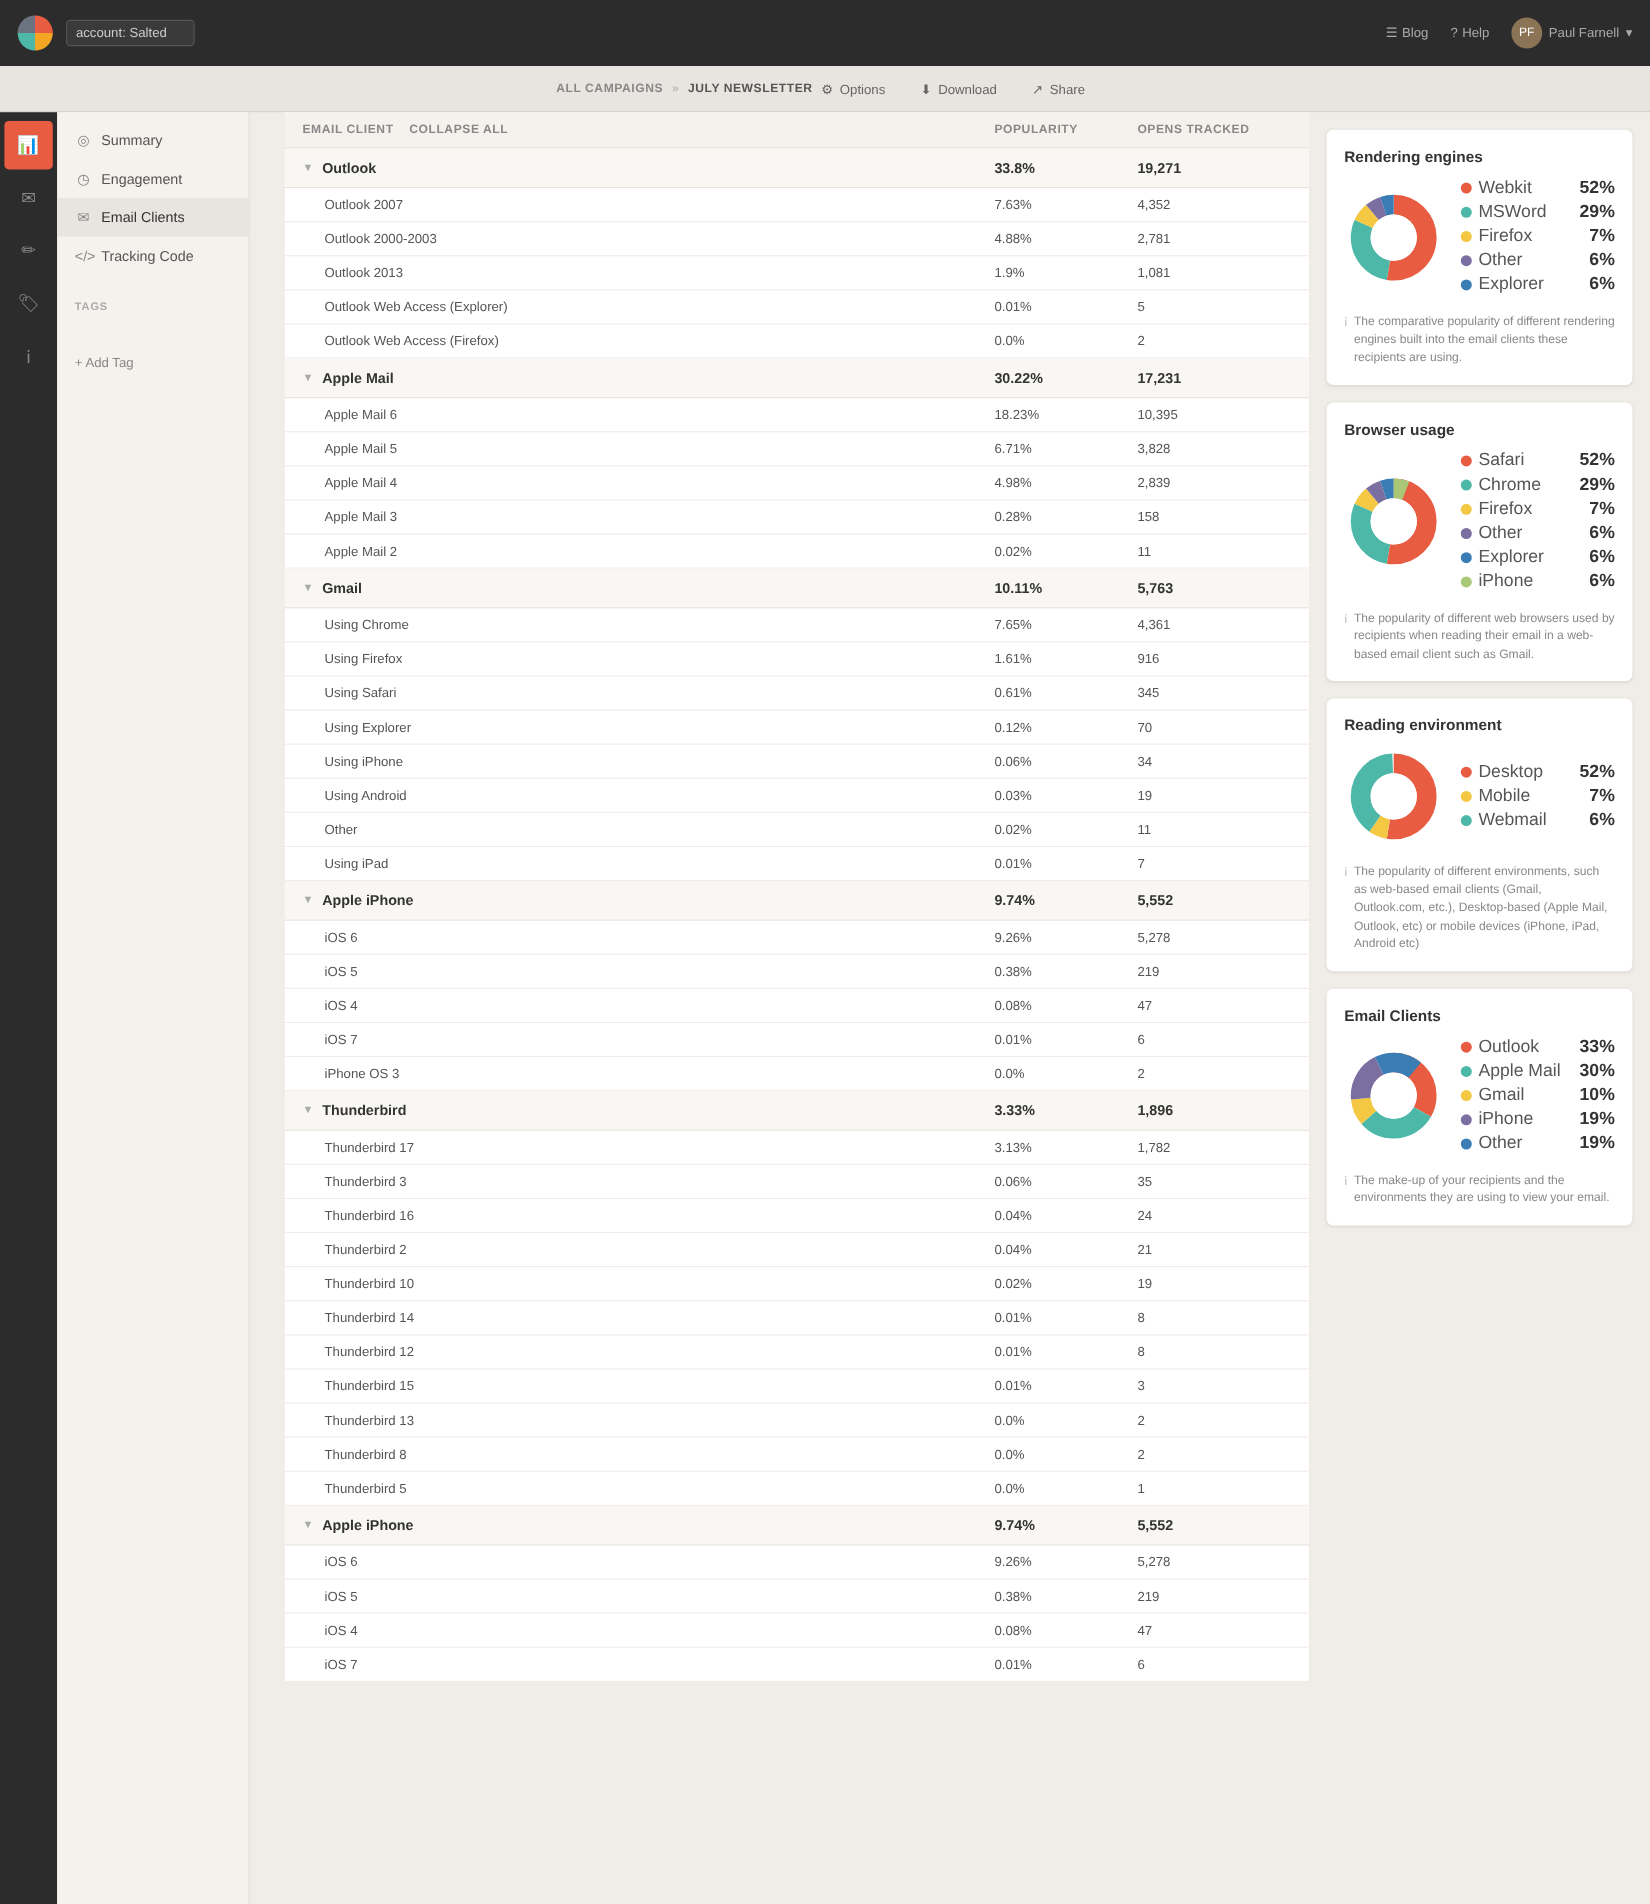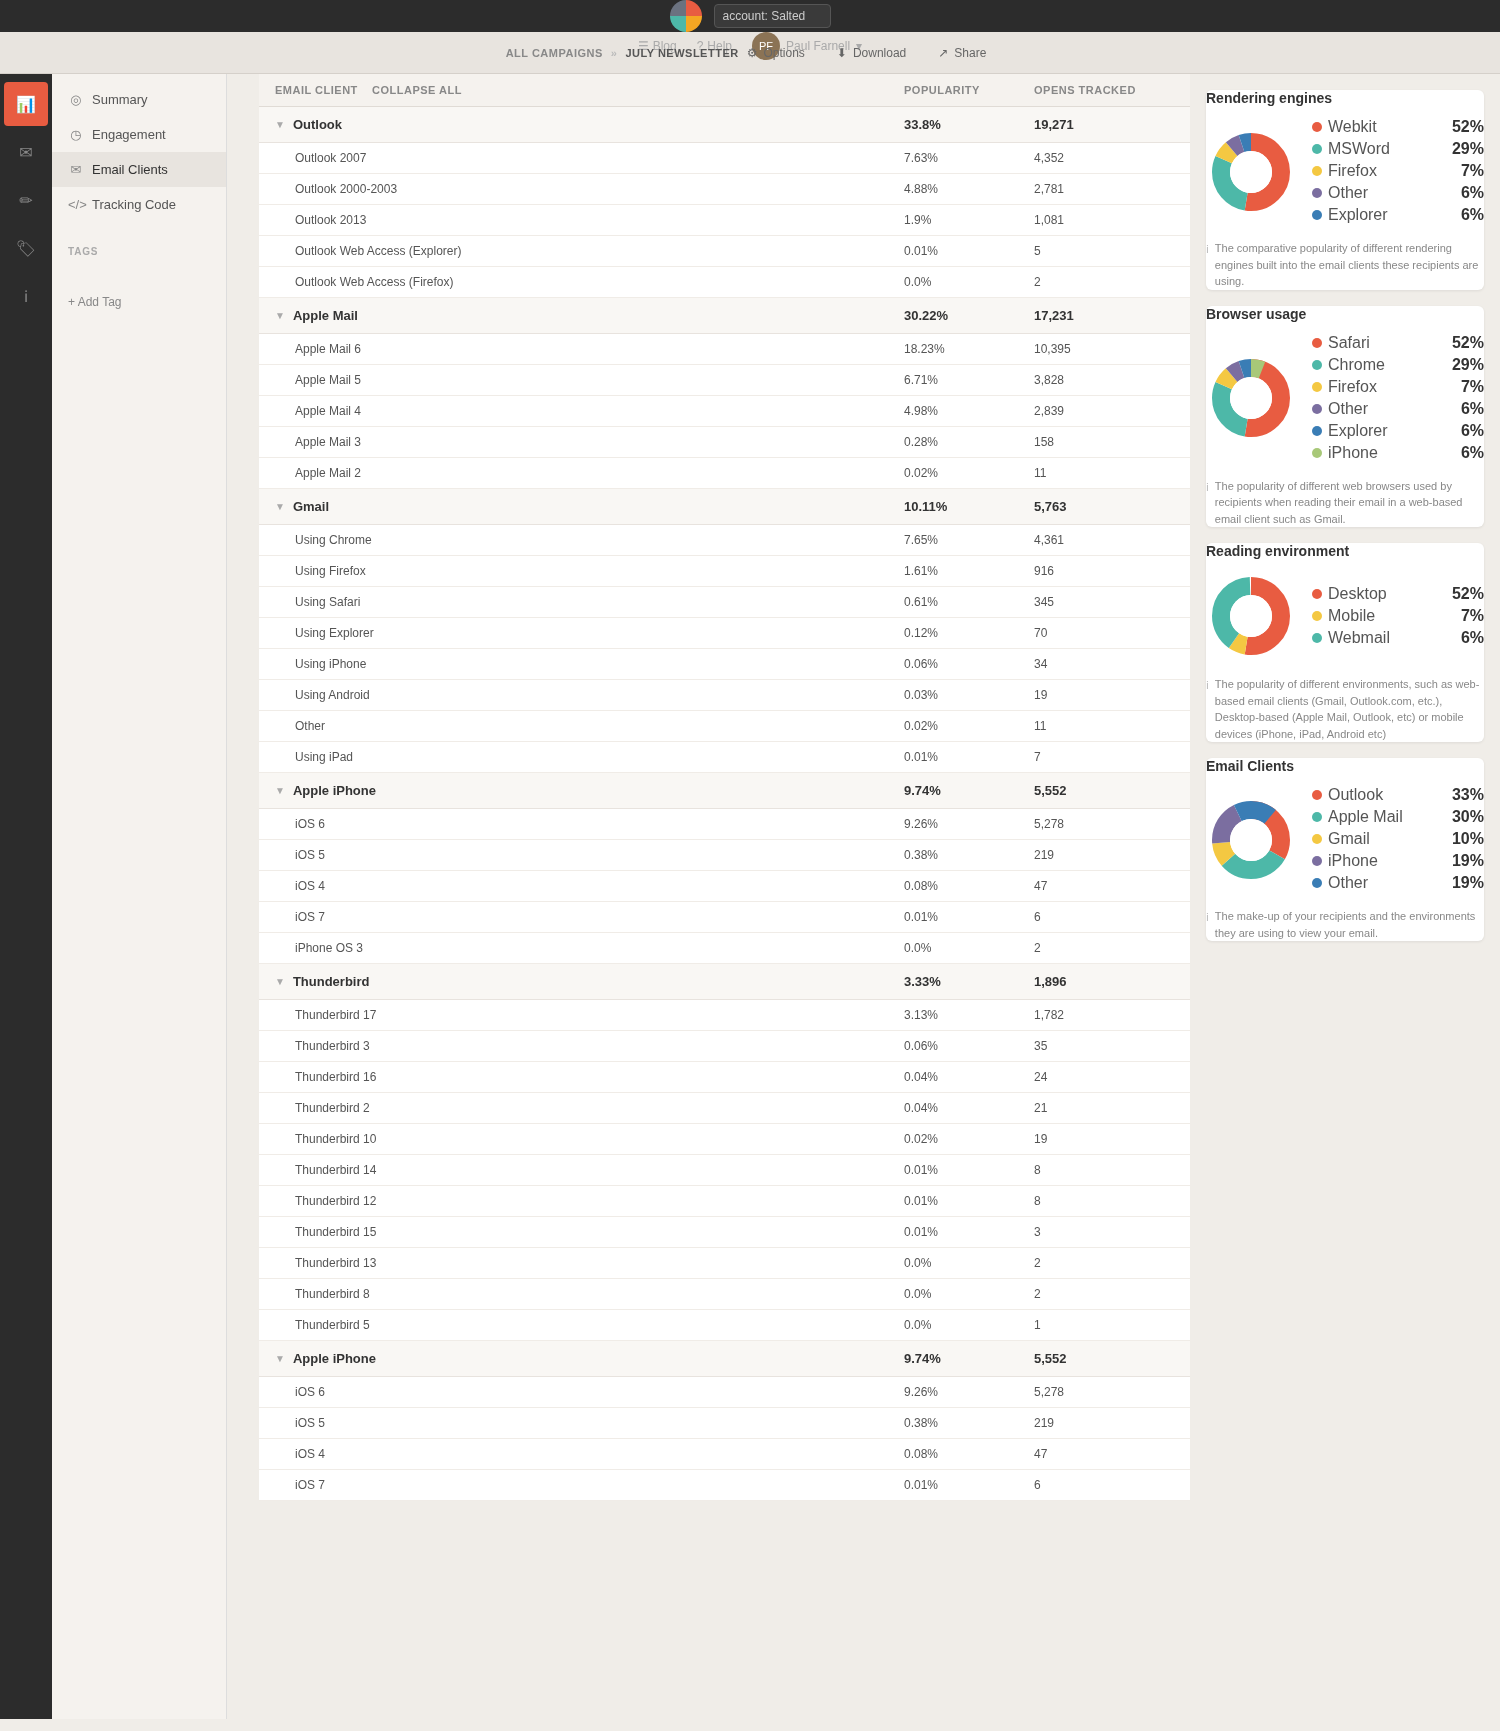--- a/index.html
+++ b/index.html
@@ -1,26 +1,25 @@
 <!DOCTYPE html>
 <html><head>
   <meta charset="utf-8">
   <style>
     * { box-sizing: border-box; margin: 0; padding: 0; }
     body { font-family: 'Helvetica Neue', Arial, sans-serif; background: #f0ede8; color: #333; font-size: 13px; }
 
     
     .top-nav {
       background: #2c2c2c;
-      height: 32px;
+      height: 60px;
       display: flex;
       align-items: center;
       padding: 0 16px;
       justify-content: space-between;
-      flex-direction: column;
     }
     .top-nav-left { display: flex; align-items: center; gap: 12px; }
     .app-logo {
       width: 32px; height: 32px;
       background: conic-gradient(#e85c41 0deg 90deg, #f4a623 90deg 180deg, #4db8a8 180deg 270deg, #6b7280 270deg 360deg);
       border-radius: 50%;
     }
     .account-select {
       background: #3a3a3a;
       border: 1px solid #555;
@@ -143,21 +142,21 @@
       flex-direction: column;
       gap: 16px;
       overflow-y: auto;
       background: #f0ede8;
     }
 
     
     .card {
       background: #fff;
       border-radius: 6px;
-      padding: 0;
+      padding: 16px;
       box-shadow: 0 1px 3px rgba(0,0,0,0.08);
     }
     .card-title { font-size: 14px; font-weight: 600; color: #333; margin-bottom: 12px; }
 
     
     .chart-row { display: flex; align-items: center; gap: 16px; margin-bottom: 12px; }
     .donut-container { flex-shrink: 0; }
     .legend { flex: 1; }
     .legend-item { display: flex; align-items: center; gap: 6px; margin-bottom: 4px; font-size: 16px; }
     .legend-dot { width: 10px; height: 10px; border-radius: 50%; flex-shrink: 0; }

